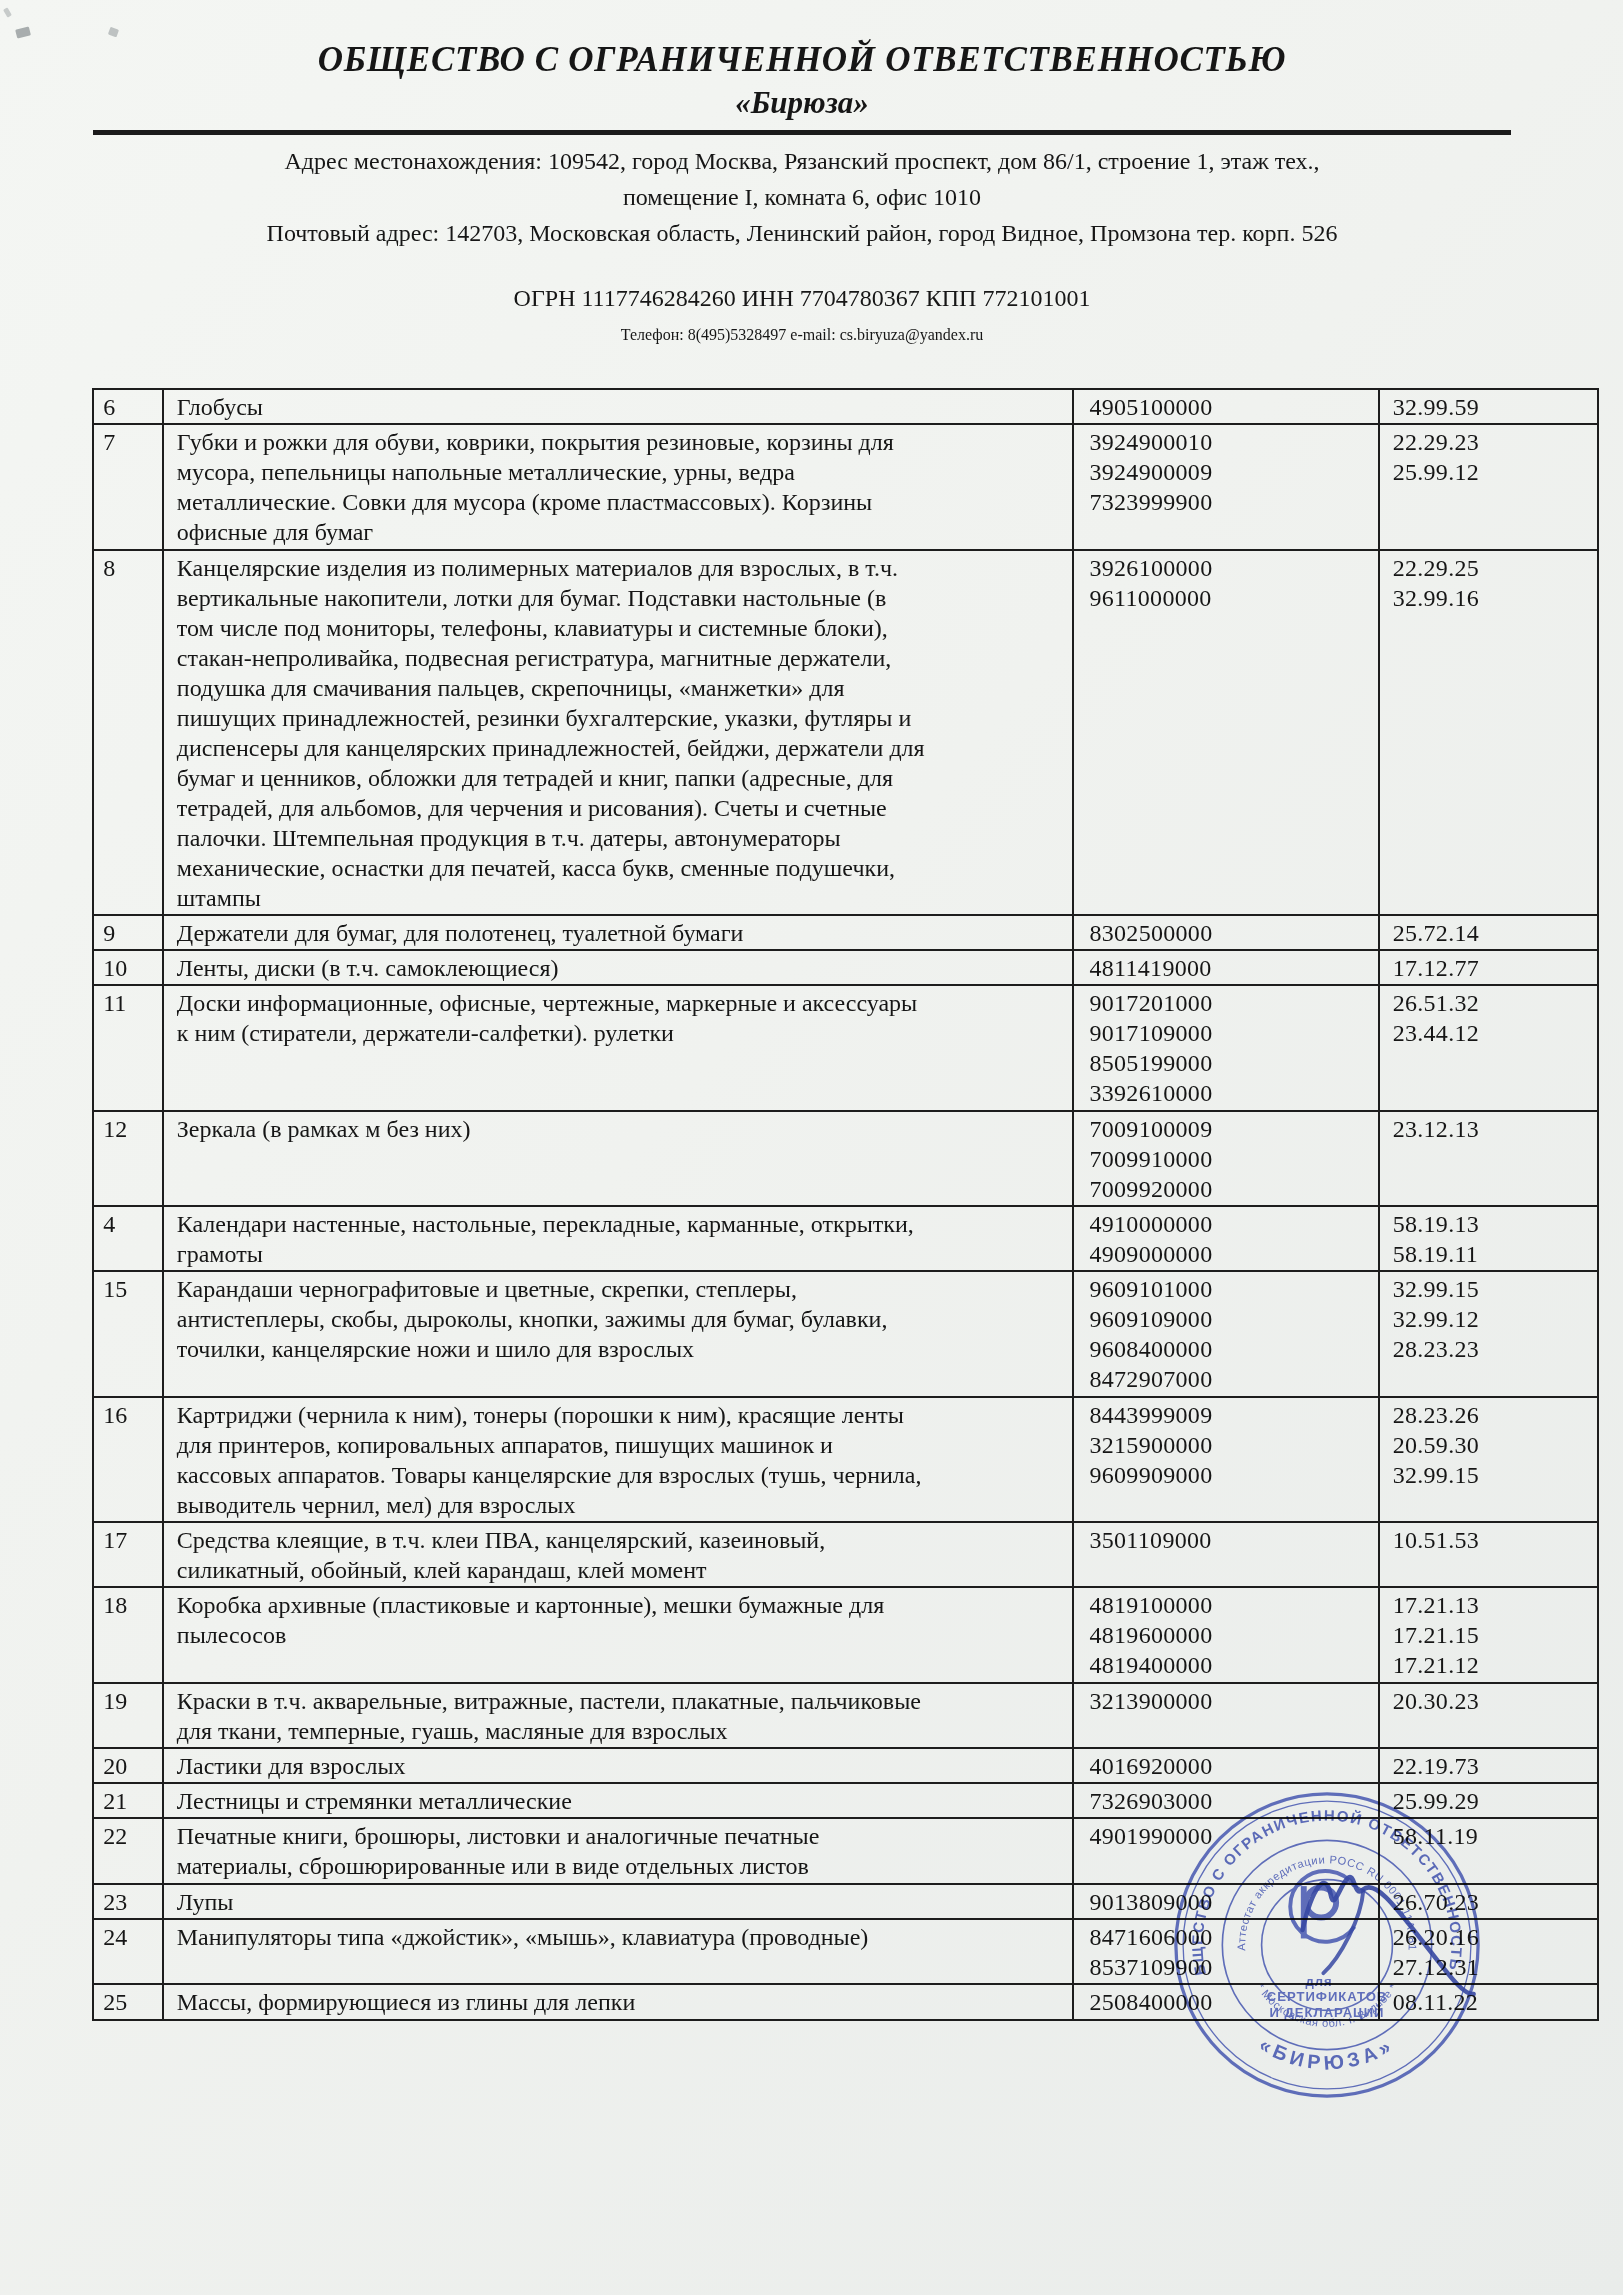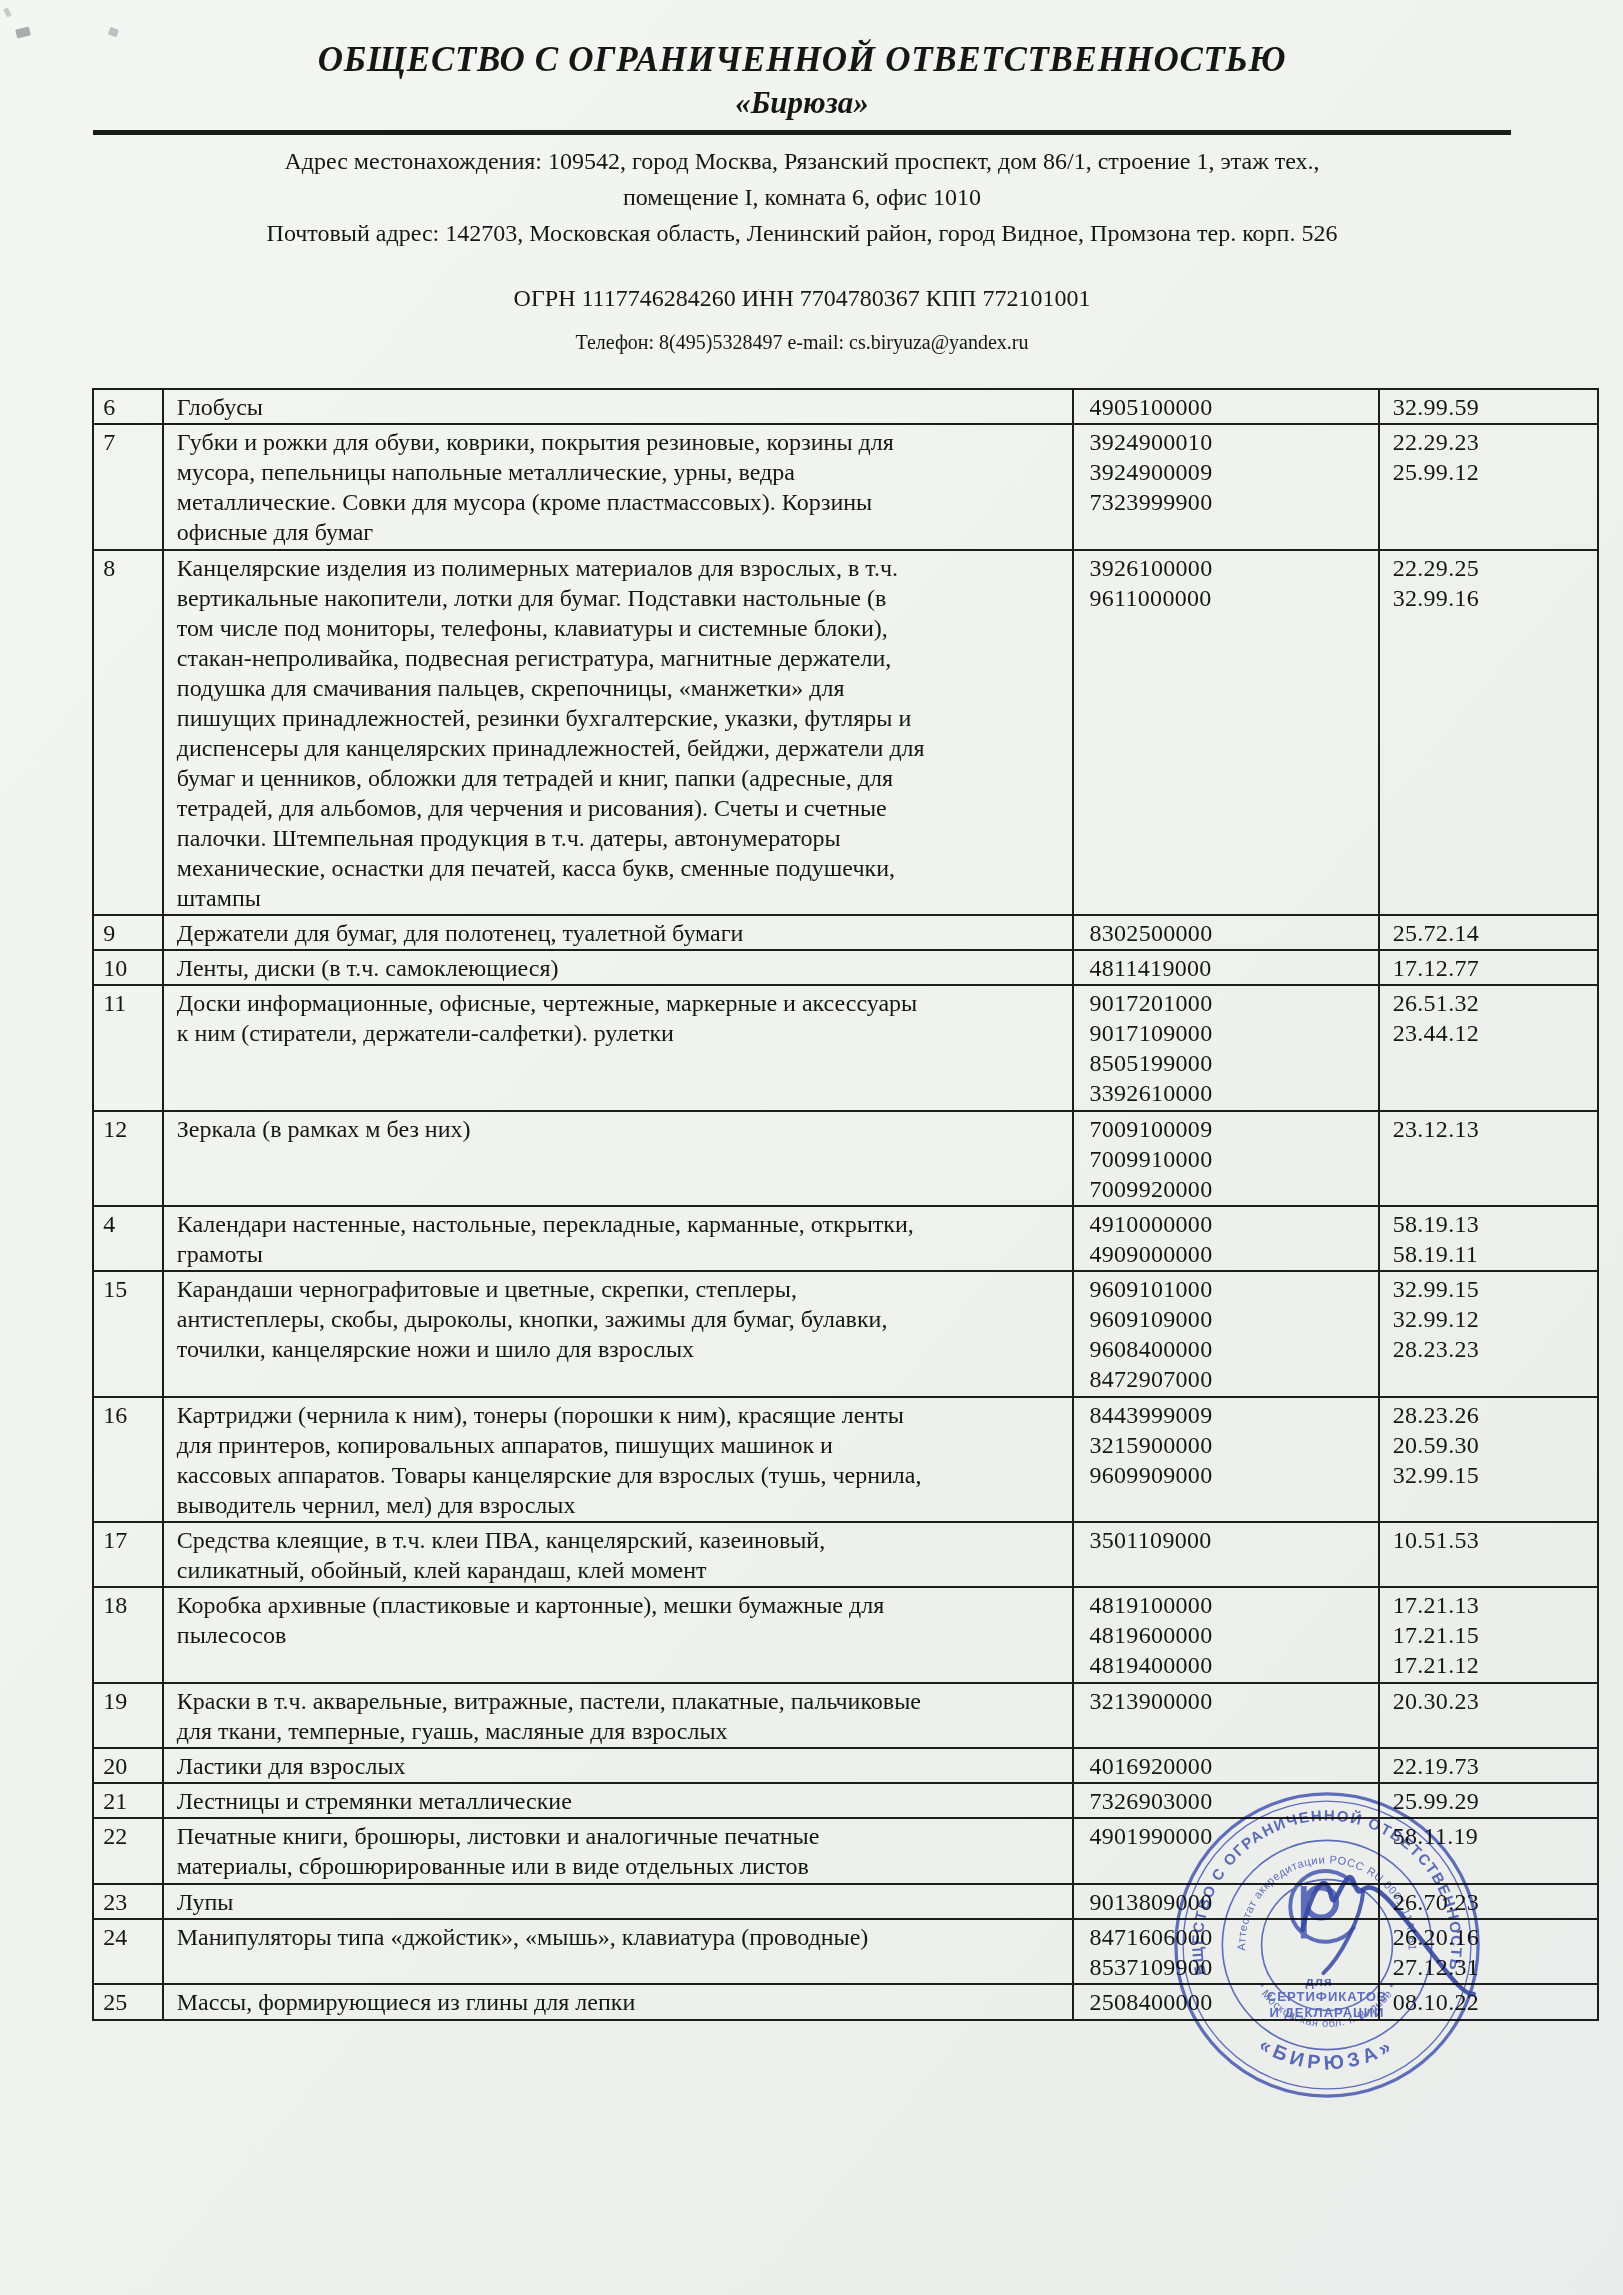--- a/index.html
+++ b/index.html
@@ -14,21 +14,21 @@
   .speck.s2{left:109px;top:27.5px;width:8.5px;height:7.9px;transform:rotate(20deg);opacity:.6;}
   .speck.s3{left:5.2px;top:7.9px;width:5.2px;height:9.2px;transform:rotate(-30deg);opacity:.5;}
 
   .letterhead{position:absolute;left:92px;top:39px;width:1420px;text-align:center;}
   .title-1{font-size:35px;font-weight:bold;font-style:italic;letter-spacing:0.7px;line-height:41px;}
   .title-2{font-size:31px;font-weight:bold;font-style:italic;margin-top:3.9px;line-height:37px;}
   .rule{margin:9.2px 0 0 1.3px;height:5.2px;background:#1b1b1b;width:1418px;}
   .addr{font-size:24px;line-height:36px;margin-top:7.9px;}
   .addr div{white-space:nowrap;}
   .reg{font-size:24px;line-height:33px;margin-top:31px;white-space:nowrap;}
-  .contact{font-size:20px;line-height:33px;margin-top:11px;white-space:nowrap;}
+  .contact{font-size:16px;line-height:33px;margin-top:3px;white-space:nowrap;}
 
   table.items{
     position:absolute;left:92px;top:388px;width:1420px;
     border-collapse:collapse;table-layout:fixed;
     font-size:24px;line-height:30px;
   }
   table.items td{
     border:2px solid #1d1d1d;vertical-align:top;
     white-space:pre-line;overflow:hidden;
   }
@@ -226,21 +226,21 @@
         <td class="c-desc">Манипуляторы типа «джойстик», «мышь», клавиатура (проводные)</td>
         <td class="c-code">8471606000
 8537109900</td>
         <td class="c-okpd">26.20.16
 27.12.31</td>
       </tr>
       <tr>
         <td class="c-num">25</td>
         <td class="c-desc">Массы, формирующиеся из глины для лепки</td>
         <td class="c-code">2508400000</td>
-        <td class="c-okpd">08.10.22</td>
+        <td class="c-okpd">08.11.22</td>
       </tr>
     </tbody>
 </table>
 
 <div class="stamp-layer">
   <svg class="stamp" width="314" height="314" viewBox="0 0 480 480">
     <defs>
       <path id="arcOuterTop" d="M 56.5 289.2 A 190 190 0 1 1 423.5 289.2"></path>
       <path id="arcOuterBottom" d="M 61.5 305 A 190 190 0 0 0 418.5 305"></path>
       <path id="arcMidTop" d="M 117.7 266 A 125 125 0 1 1 362.3 266"></path>

